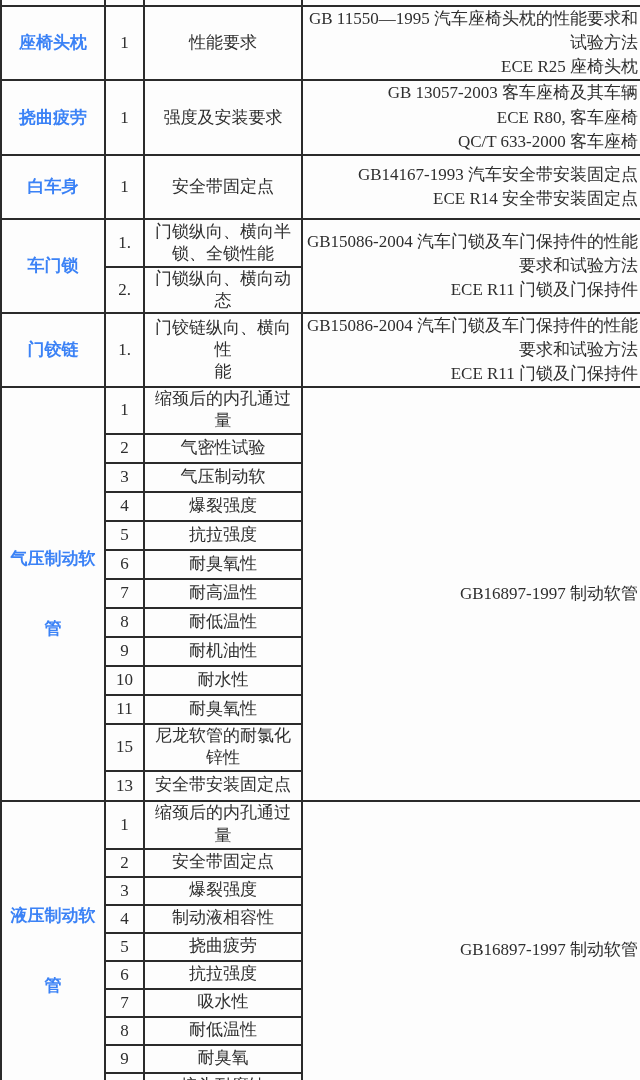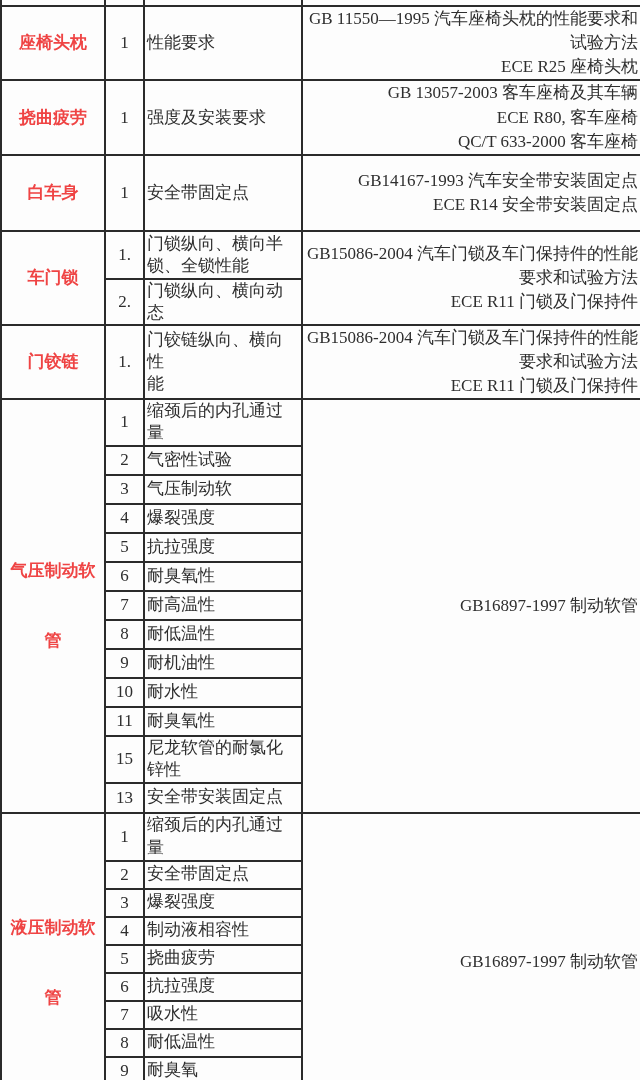--- a/index.html
+++ b/index.html
@@ -18,32 +18,33 @@
   }
   table.standards td {
     border: 2px solid #2b2b2b;
     padding: 0 2px;
     vertical-align: middle;
     font-size: 17px;
     overflow: hidden;
   }
   tr.partial-top td { border-top: none; }
   td.cat {
-    color: #ef4444;
+    color: #3b82f6;
     font-weight: bold;
     text-align: center;
     white-space: pre-line;
     line-height: 1.4;
   }
   td.cat-tall {
     white-space: pre-line;
     line-height: 70px;
   }
   td.num { text-align: center; }
   td.item {
+    text-align: center;
     line-height: 1.3;
     white-space: pre-line;
   }
   td.std {
     text-align: right;
     font-size: 16px;
     line-height: 1.42;
     white-space: pre-line;
     padding: 0 3px;
   }
@@ -78,21 +79,21 @@
 
     <tr style="height:74px">
       <td class="cat">挠曲疲劳</td>
       <td class="num">1</td>
       <td class="item">强度及安装要求</td>
       <td class="std">GB 13057-2003 客车座椅及其车辆
 ECE R80, 客车座椅
 QC/T 633-2000 客车座椅</td>
     </tr>
 
-    <tr style="height:76px">
+    <tr style="height:64px">
       <td class="cat">白车身</td>
       <td class="num">1</td>
       <td class="item">安全带固定点</td>
       <td class="std">GB14167-1993 汽车安全带安装固定点
 ECE R14 安全带安装固定点</td>
     </tr>
 
     <tr style="height:48px">
       <td class="cat" rowspan="2">车门锁</td>
       <td class="num">1.</td>

